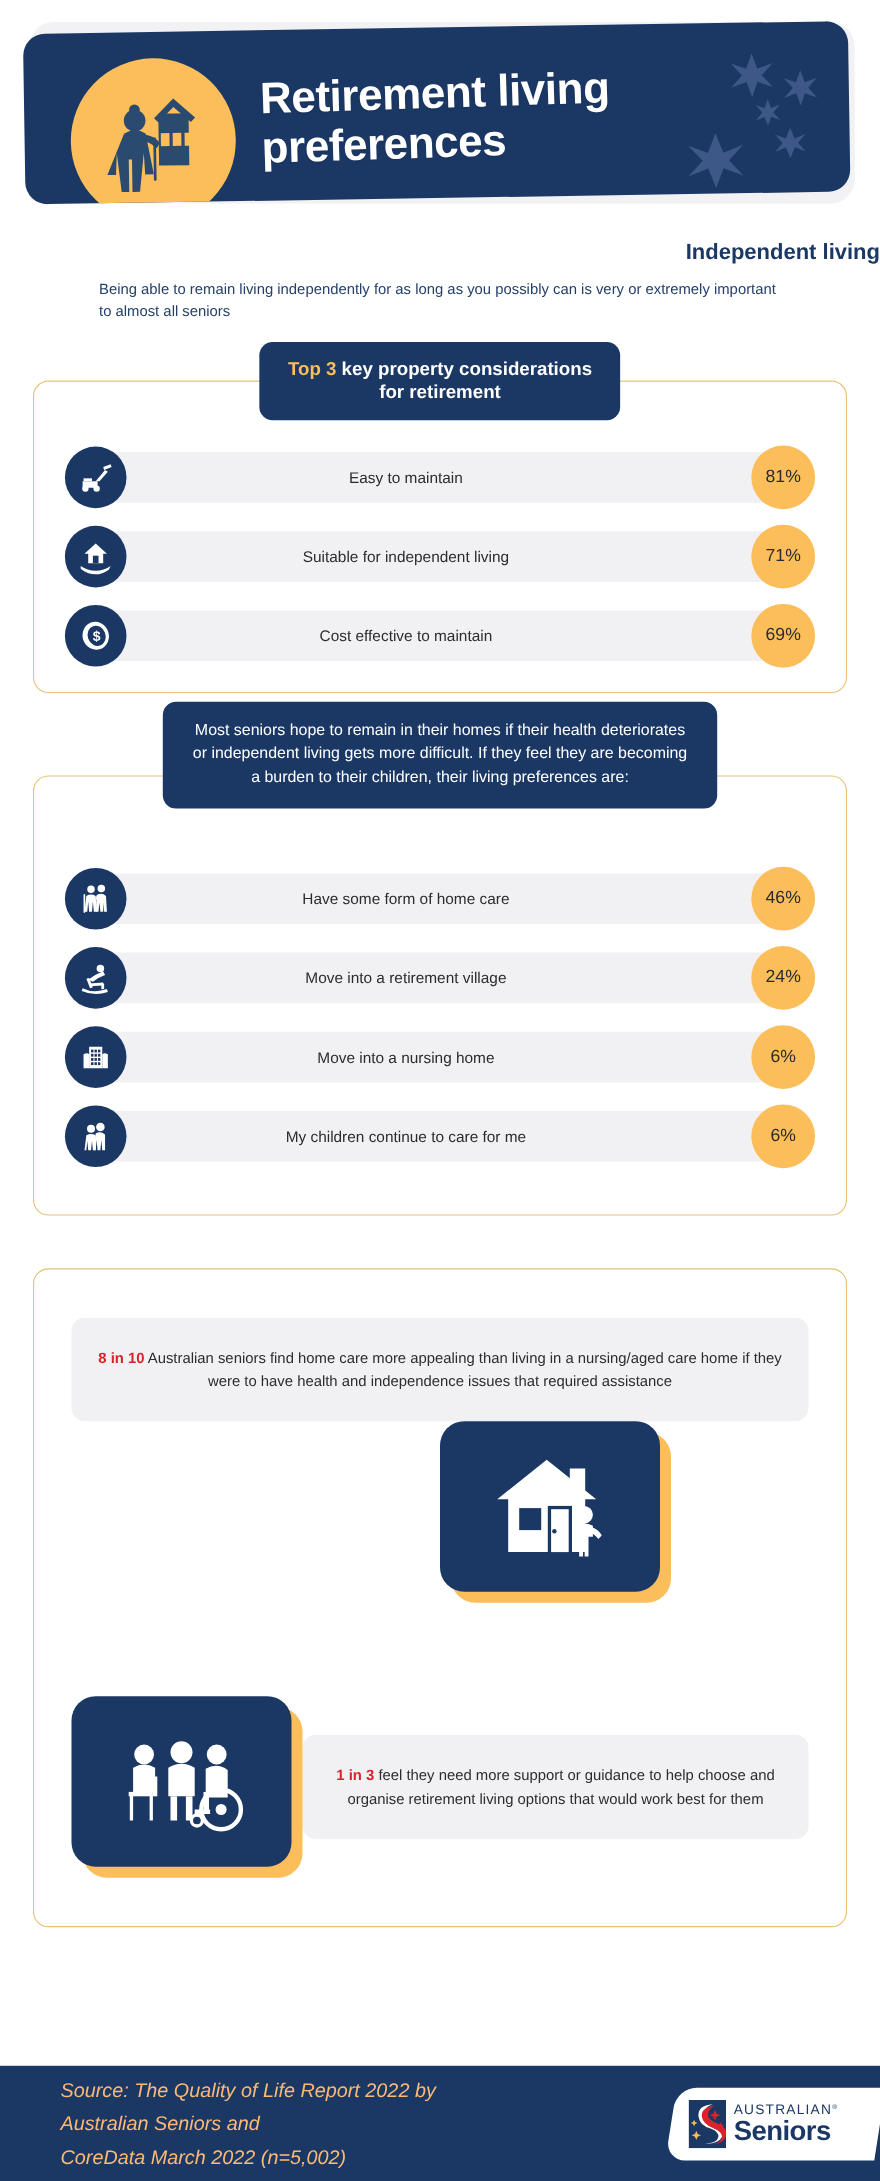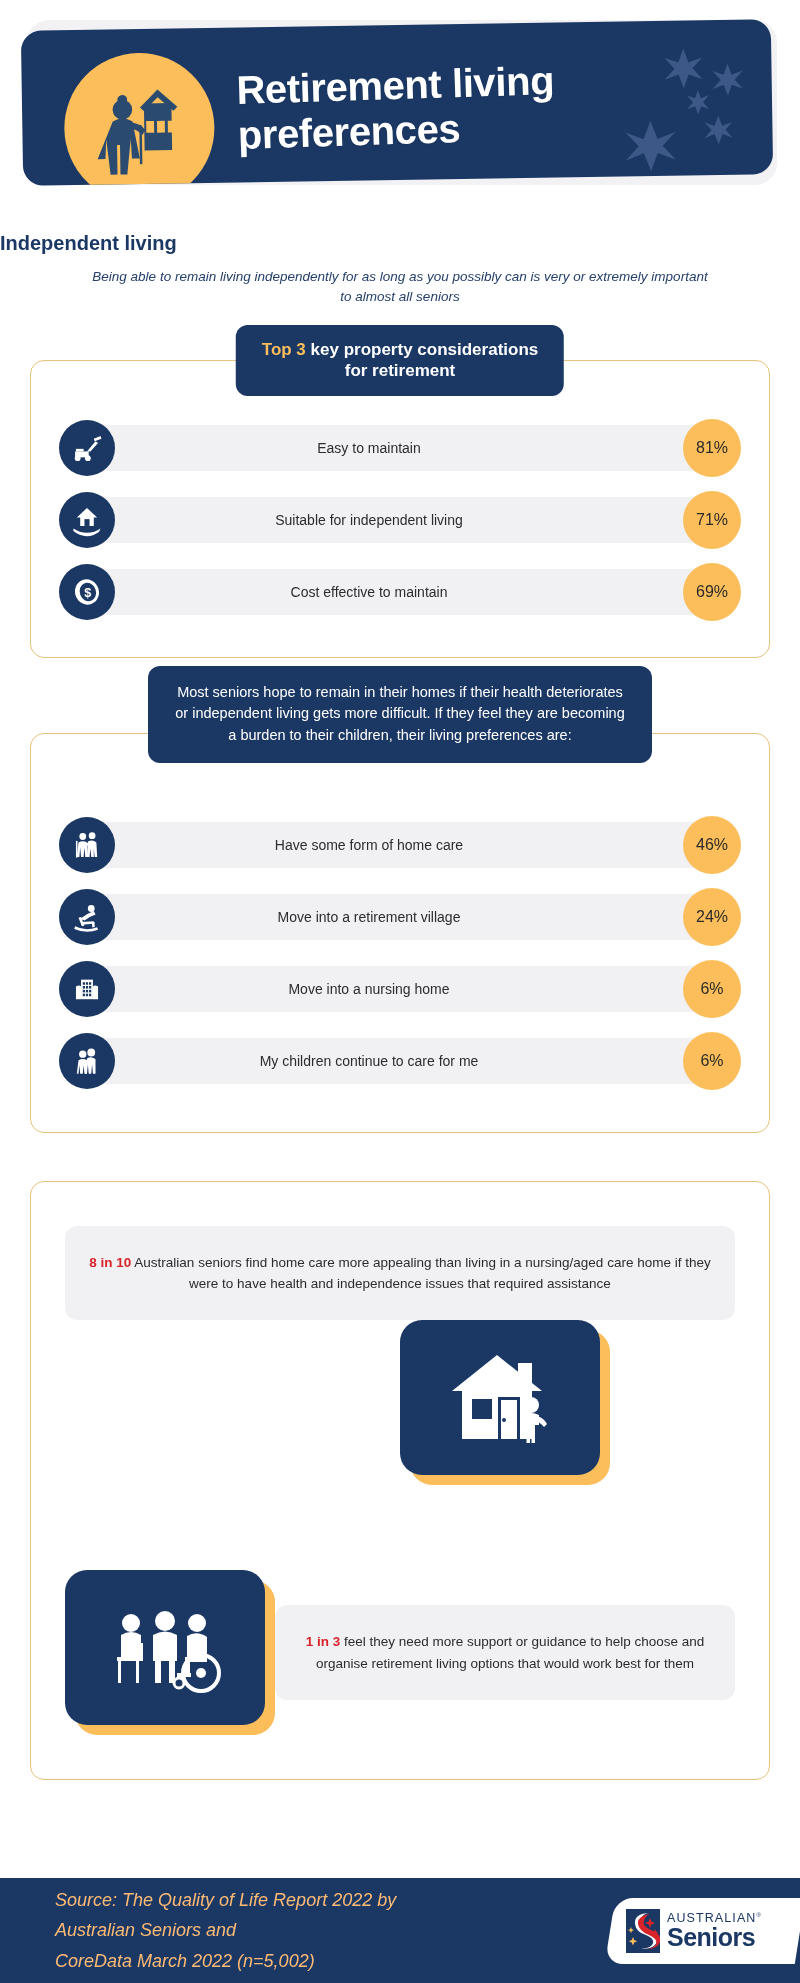--- a/index.html
+++ b/index.html
@@ -29,26 +29,26 @@
     display:flex;align-items:center;justify-content:center;
   }
   .header-title{
     position:absolute;left:215px;top:38px;
     color:#ffffff;font-size:40px;font-weight:bold;line-height:1.12;
     letter-spacing:-0.4px;transform:rotate(-0.9deg);
     text-shadow:0 1px 2px rgba(0,0,0,.12);
   }
   
   .sec-title{
-    text-align:left;font-size:20px;font-weight:bold;color:#1b3865;
-    margin-top:32px;
+    text-align:right;font-size:20px;font-weight:bold;color:#1b3865;
+    margin-top:18px;
   }
   .sec-sub{
-    text-align:center;font-size:13.5px;color:#25406a;line-height:1.5;
-    margin:12px auto 0;width:620px;font-weight:normal;font-style:italic;
+    font-size:13.5px;color:#25406a;line-height:1.5;
+    margin:12px auto 0;width:620px;font-weight:normal;
   }
   
   .card{
     position:relative;margin:0 auto;width:740px;
     border:1px solid #e6c27a;border-radius:14px;background:#fff;
     box-sizing:border-box;
   }
   .card-banner{
     position:absolute;top:-36px;left:50%;transform:translateX(-50%);
     background:#1b3865;color:#fff;border-radius:12px;
@@ -161,21 +161,21 @@
       <div>Retirement living</div>
       <div>preferences</div>
     </div>
   </div>
 </div>
 
 <div class="sec-title">Independent living</div>
 <div class="sec-sub">Being able to remain living independently for as long as you possibly can is very or extremely important to almost all seniors</div>
 
 <div style="height:52px" class="spacer"></div>
-<div class="card" style="padding:58px 0 22px;">
+<div class="card" style="padding:58px 0 8px;">
   <div class="card-banner">
     <div><span class="banner-hl">Top 3</span><span> key property considerations</span></div>
     <div>for retirement</div>
   </div>
   <div class="rows">
 
     <div class="row">
       <div class="row-track"></div>
       <div class="row-icon">
         <svg viewBox="0 0 40 40">

